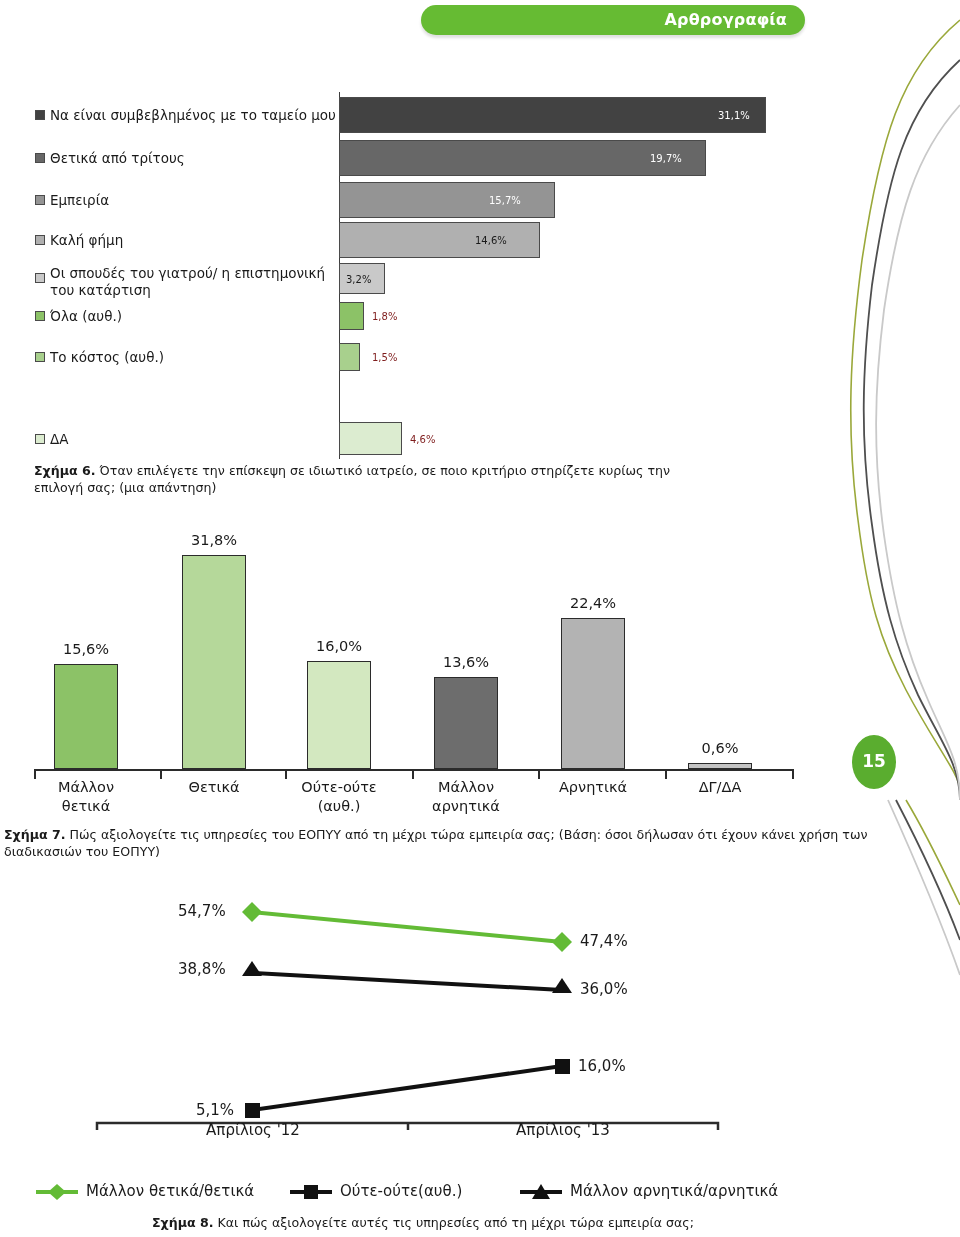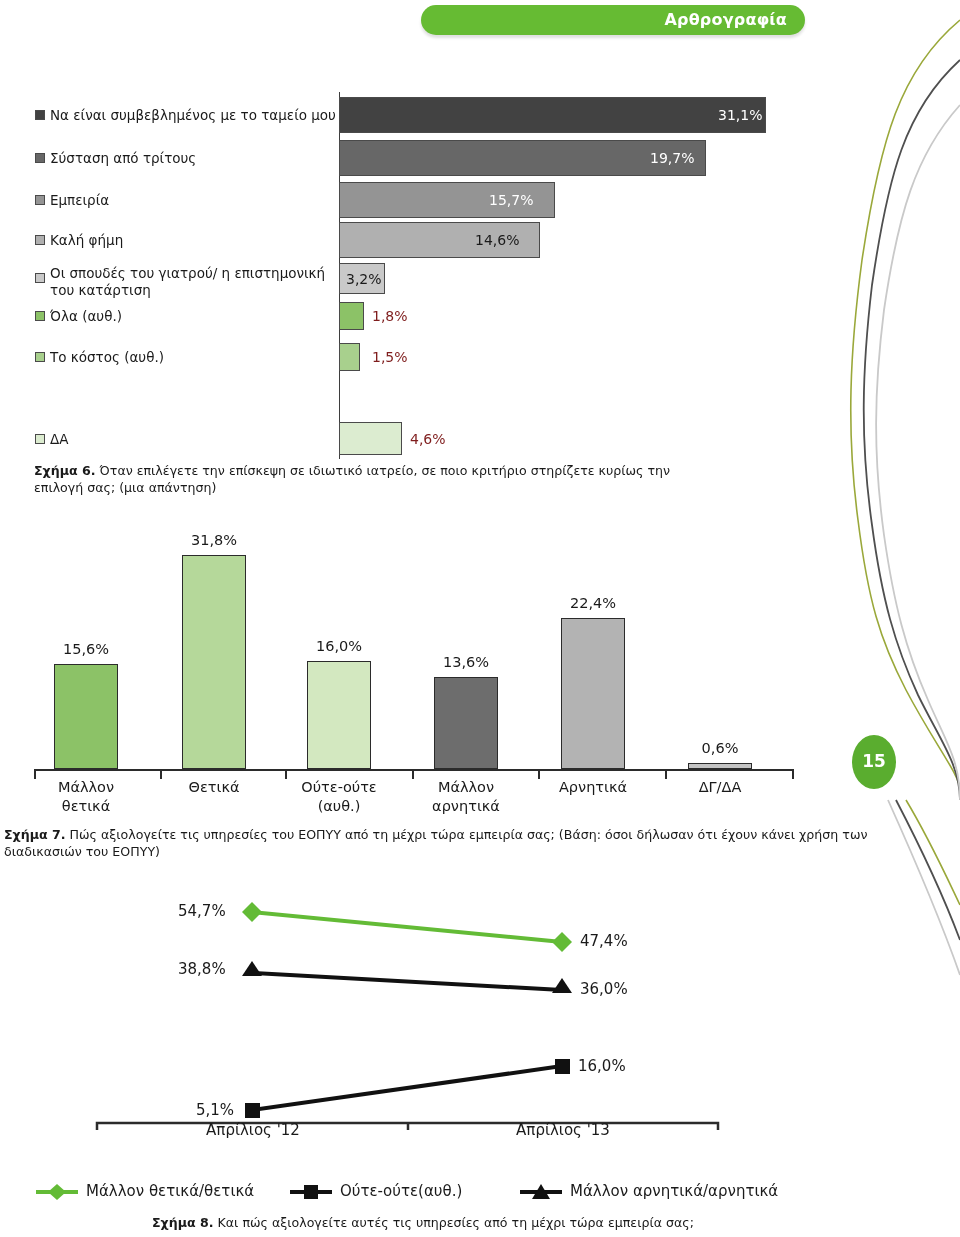--- a/index.html
+++ b/index.html
@@ -39,21 +39,21 @@
     position:absolute;left:34px;top:50%;transform:translateY(-50%);
     font-size:13.5px;line-height:16px;white-space:nowrap;
   }
   .hrow .lab.two{line-height:17px;white-space:normal;width:300px;}
   .swatch{
     position:absolute;left:35px;top:50%;transform:translateY(-50%);
     width:10px;height:10px;border:1px solid #4a4a4a;box-sizing:border-box;
   }
   .hrow .lab{left:50px;}
   .hbar{position:absolute;left:339px;top:0;height:36px;border:1px solid #4a4a4a;box-sizing:border-box;}
-  .hval{position:absolute;top:50%;transform:translateY(-50%);font-size:14px;white-space:nowrap;}
+  .hval{position:absolute;top:50%;transform:translateY(-50%);font-size:10px;white-space:nowrap;}
   .hval.inside{color:#ffffff;}
   .hval.outside{color:#7f1d1d;}
 
   
   .caption{position:absolute;font-size:12.6px;line-height:17px;color:#1a1a1a;}
   .caption b{font-weight:bold;}
 
   
   .col-chart{position:absolute;left:0;top:520px;width:800px;height:300px;}
   .col-baseline{position:absolute;left:34px;top:249px;width:760px;height:2px;background:#2b2b2b;}
@@ -96,21 +96,21 @@
 
   <div class="hrow" style="top:9px">
     <span class="swatch" style="background:#424242"></span>
     <span class="lab">Να είναι συμβεβλημένος με το ταμείο μου</span>
     <div class="hbar" style="width:427px;background:#424242"></div>
     <span class="hval inside" style="left:718px">31,1%</span>
   </div>
 
   <div class="hrow" style="top:52px">
     <span class="swatch" style="background:#676767"></span>
-    <span class="lab">Σύσταση από τρίτους</span>
+    <span class="lab">Θετικά από τρίτους</span>
     <div class="hbar" style="width:367px;background:#676767"></div>
     <span class="hval inside" style="left:650px">19,7%</span>
   </div>
 
   <div class="hrow" style="top:94px">
     <span class="swatch" style="background:#949494"></span>
     <span class="lab">Εμπειρία</span>
     <div class="hbar" style="width:216px;background:#949494"></div>
     <span class="hval inside" style="left:489px">15,7%</span>
   </div>

